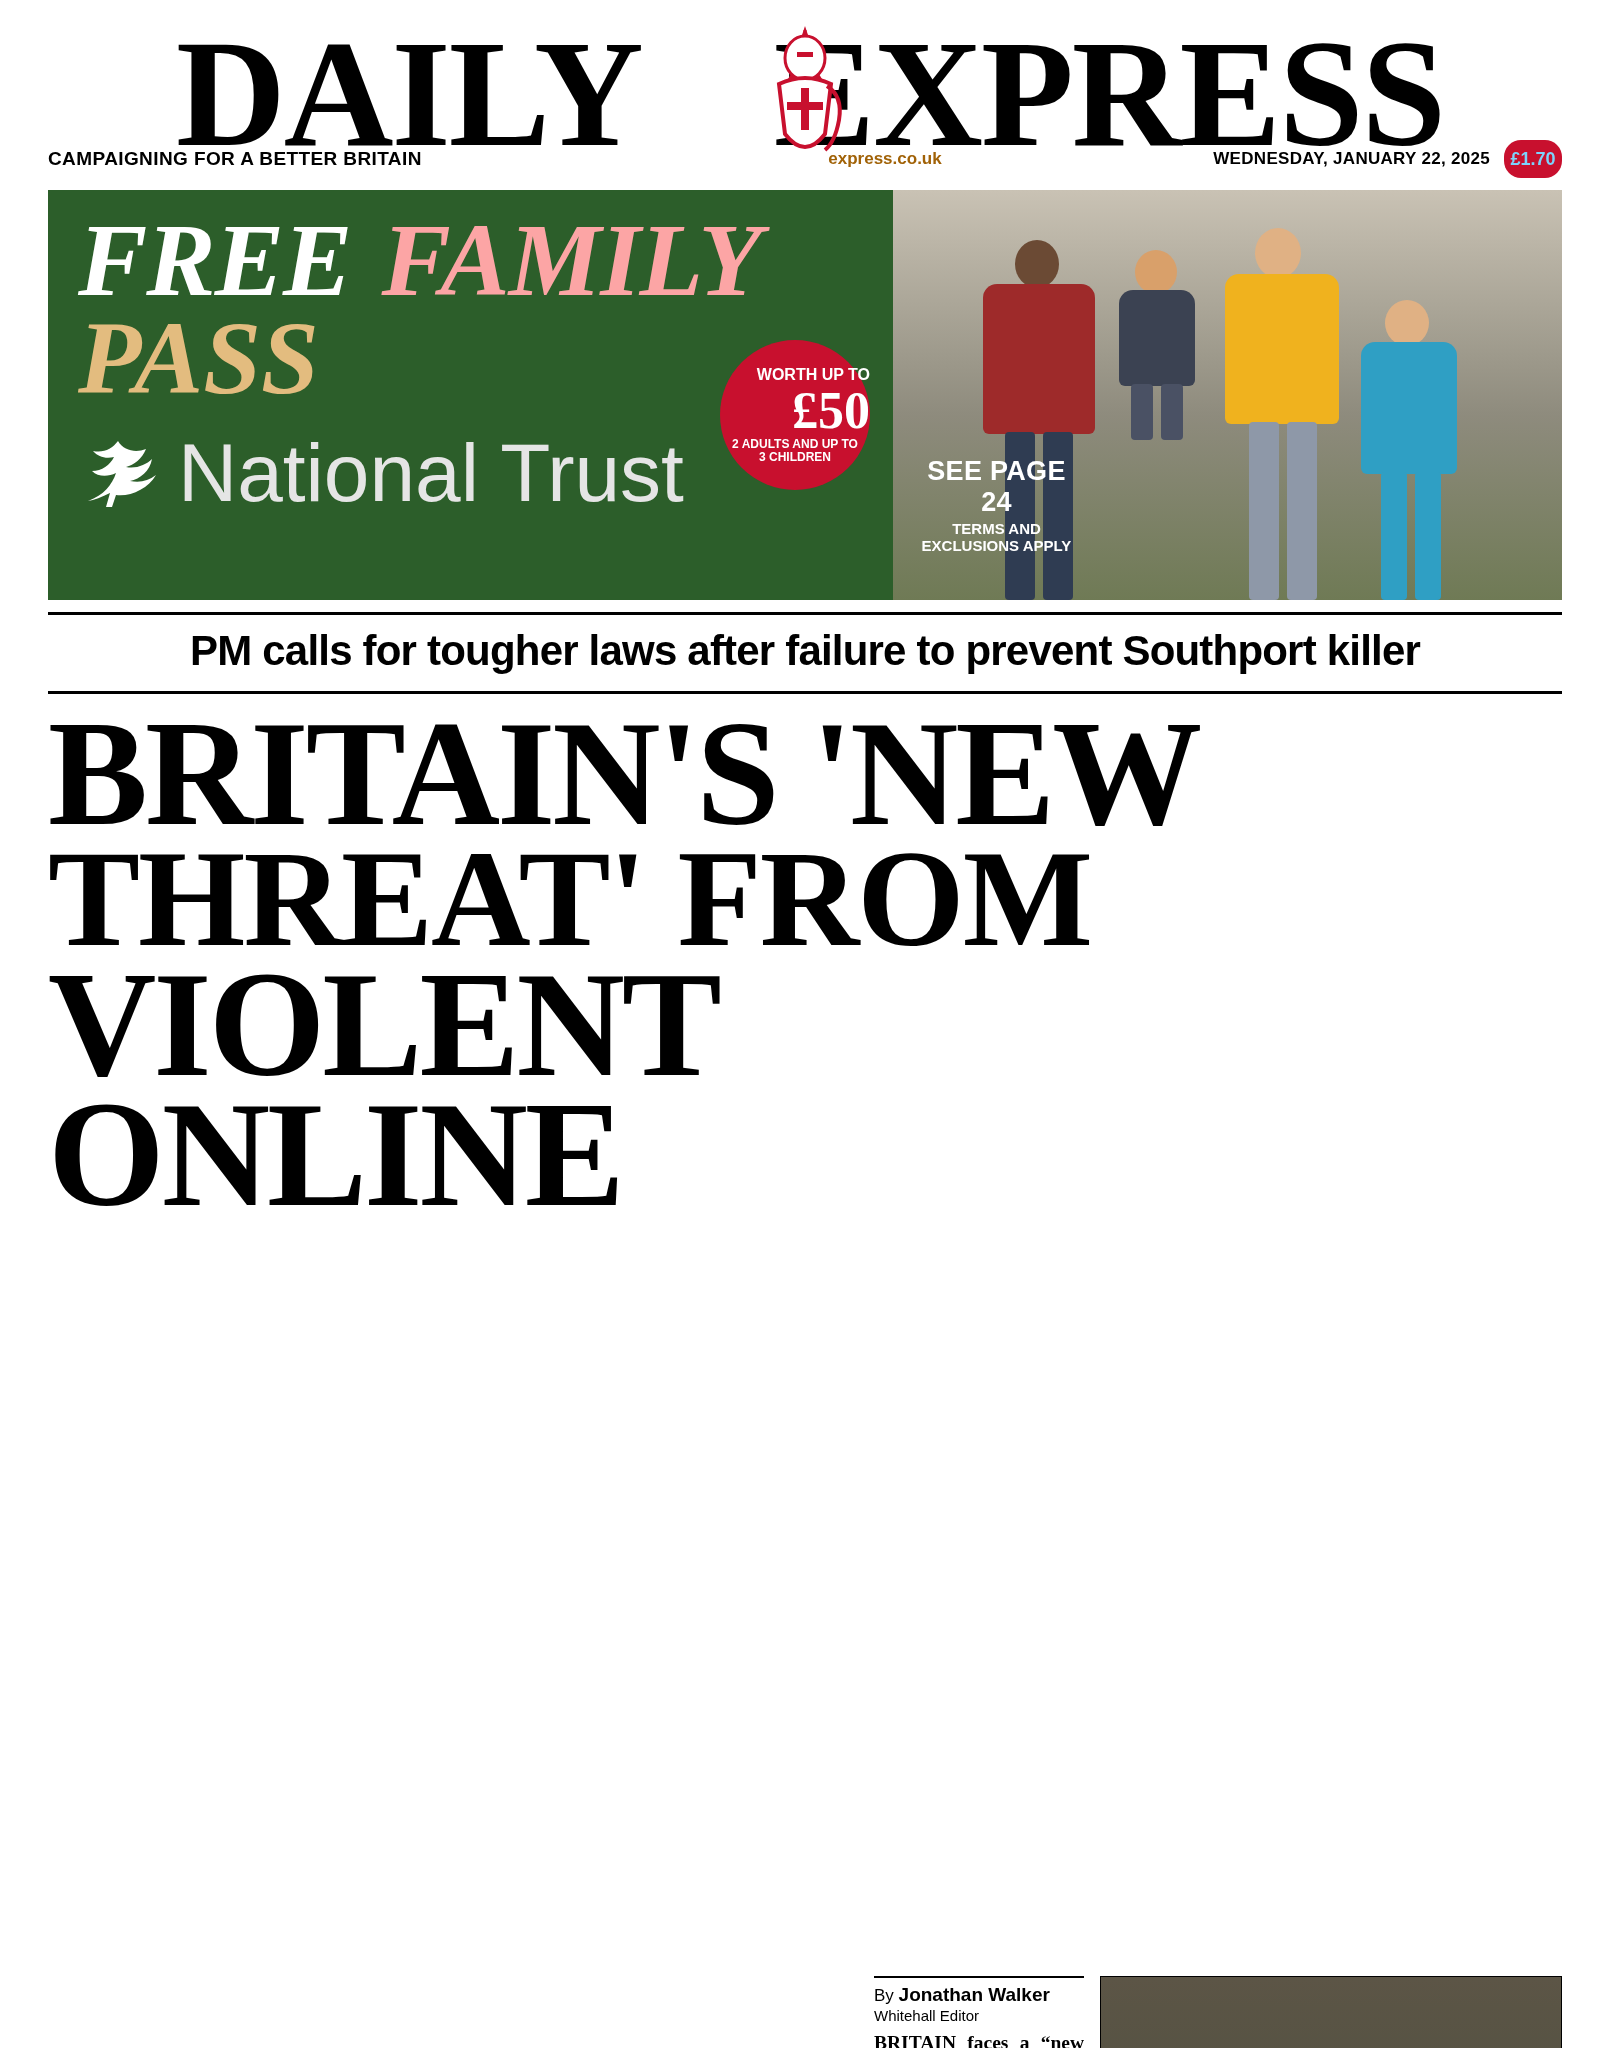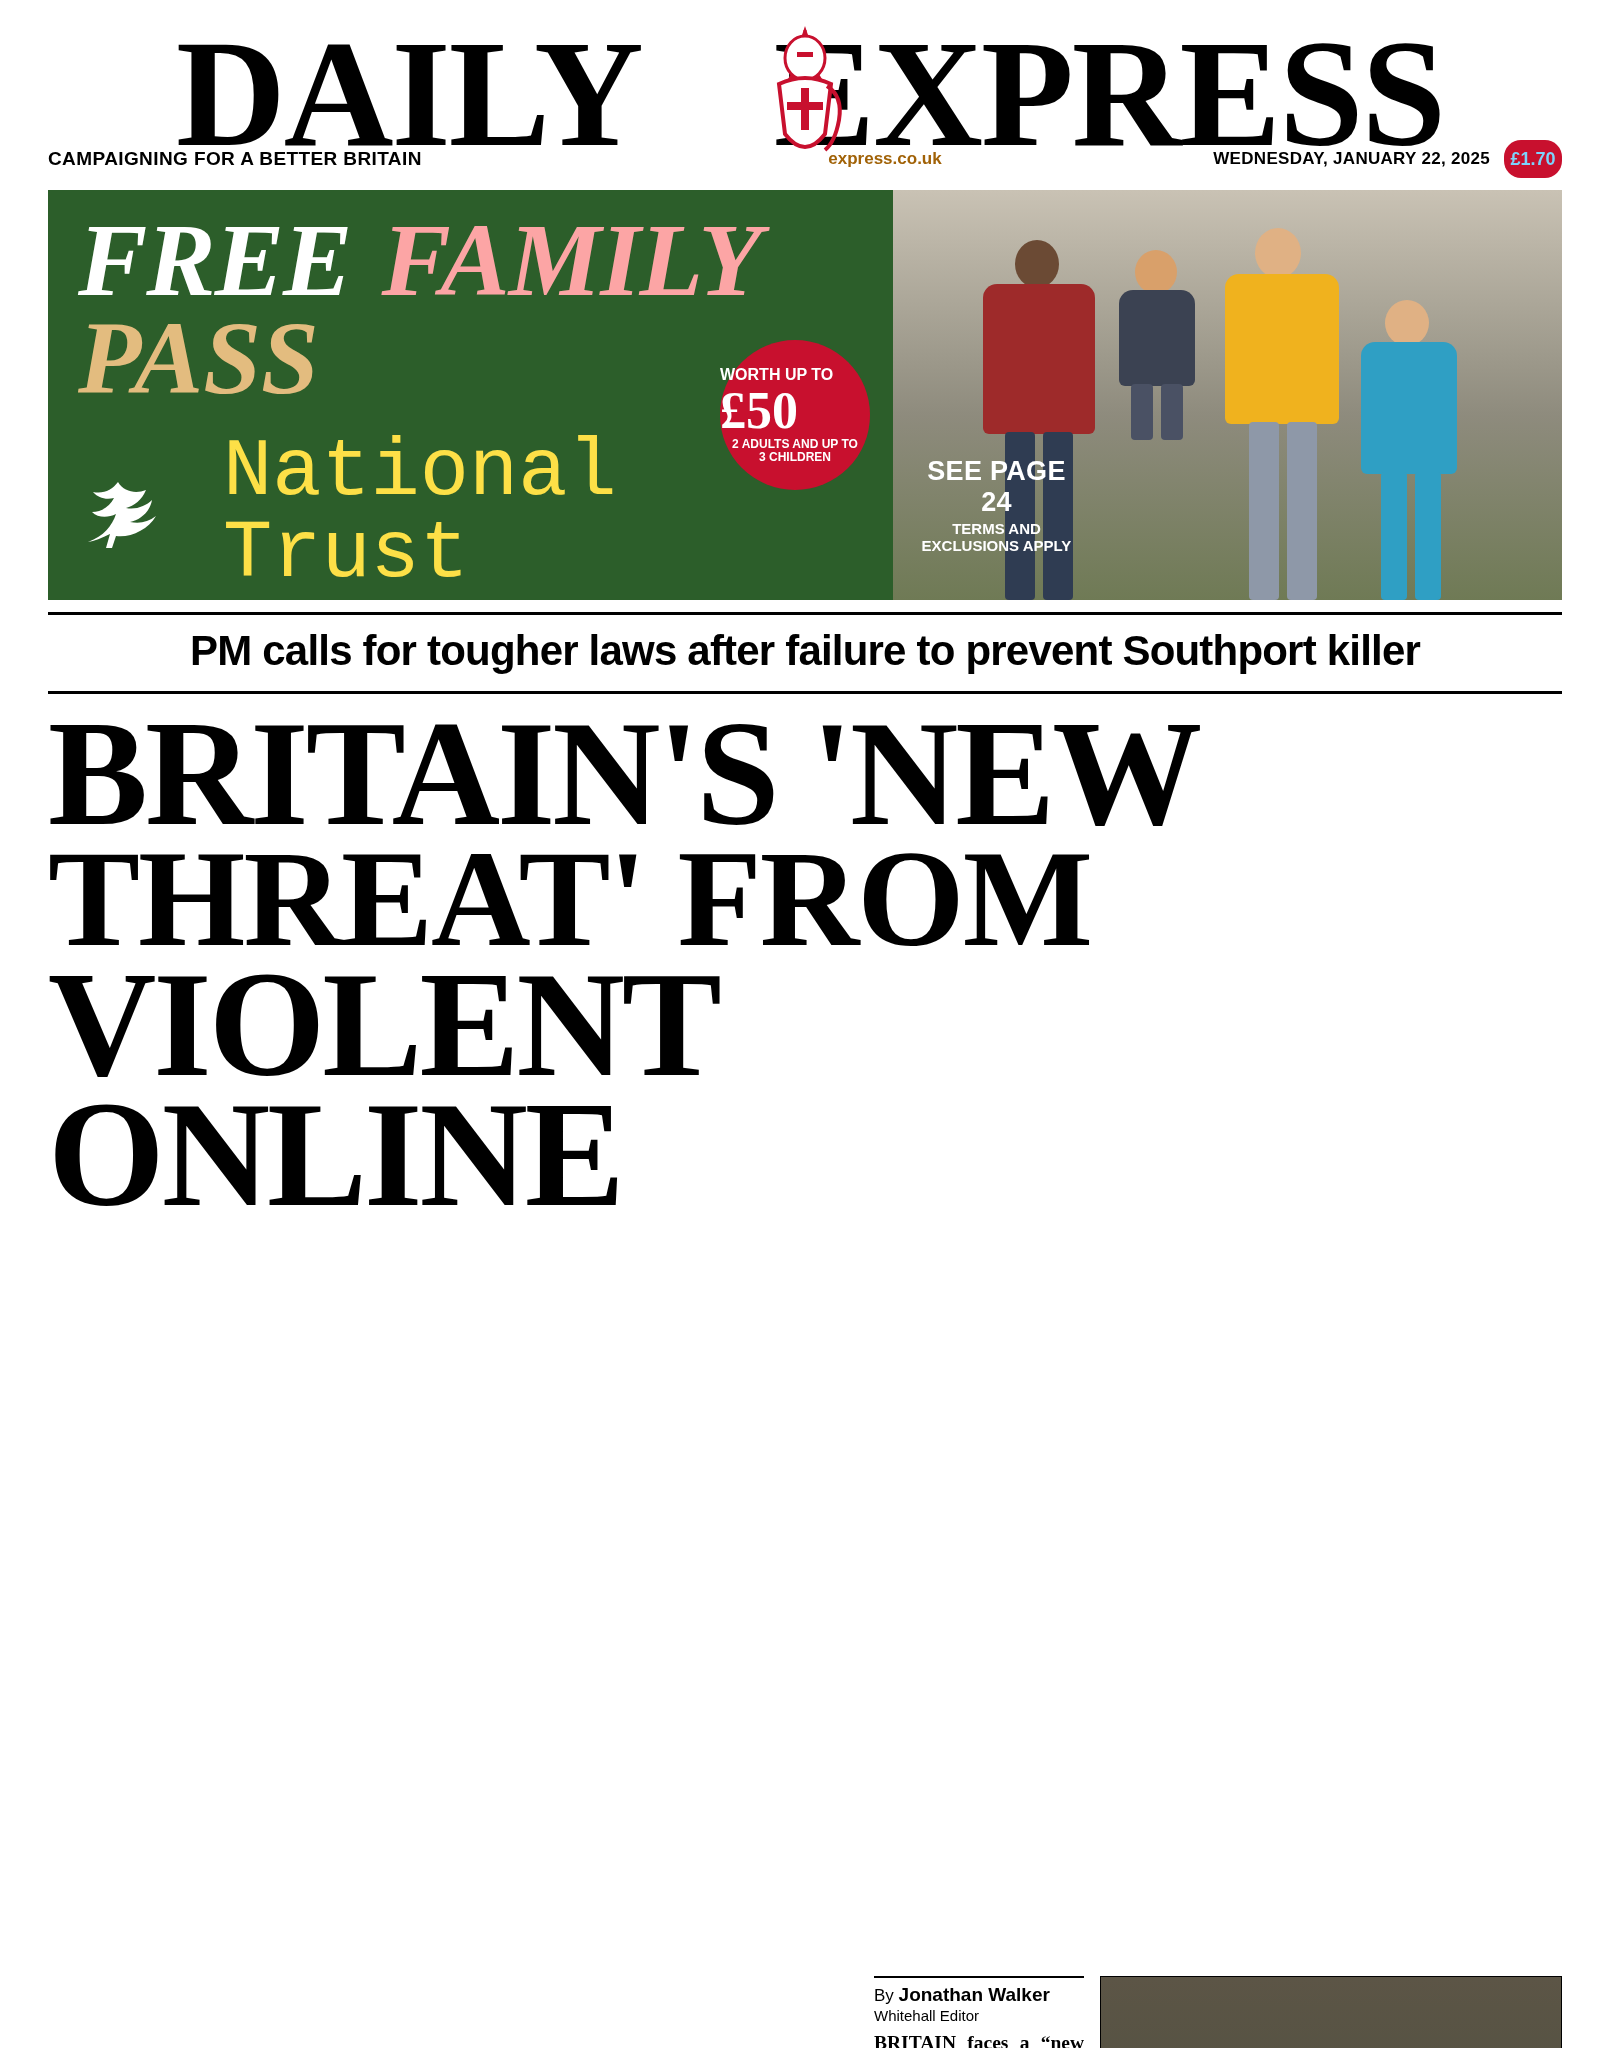--- a/index.html
+++ b/index.html
@@ -166,41 +166,40 @@
     left: 672px;
     top: 150px;
     width: 150px;
     height: 150px;
     border-radius: 50%;
     background: #c8102e;
     color: #fff;
     text-align: center;
     display: flex;
     flex-direction: column;
-    align-items: flex-start;
+    align-items: flex-end;
     justify-content: center;
     line-height: 1.05;
   }
   .worth-badge .w1 { font-size: 16px; font-weight: bold; }
   .worth-badge .w2 { font-size: 52px; font-weight: bold; font-family: "Liberation Serif", serif; }
   .worth-badge .w3 { font-size: 12px; font-weight: bold; padding: 0 10px; }
 
   .nt-row {
     display: flex;
     align-items: center;
     gap: 14px;
     margin-top: 22px;
   }
   .nt-leaf { width: 86px; height: 72px; flex: none; }
   .nt-name {
-    font-family: Liberation Mono, monospace;
+    font-family: Liberation Sans, sans-serif;
     font-size: 82px;
-    color: #fde047;
+    color: #e5e5e5;
     line-height: 82px;
-    margin-left: 45px;
   }
 
   .promo-right {
     position: relative;
     flex: 1;
     background: linear-gradient(#c9c2b4, #8e8b7d 55%, #6f7a55);
     overflow: hidden;
   }
   .see-page {
     position: absolute;

